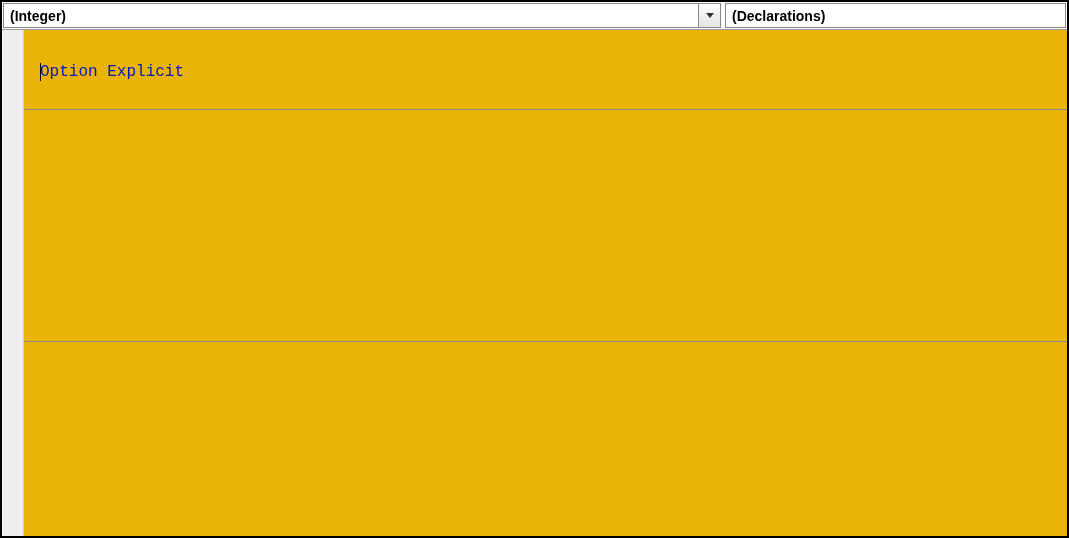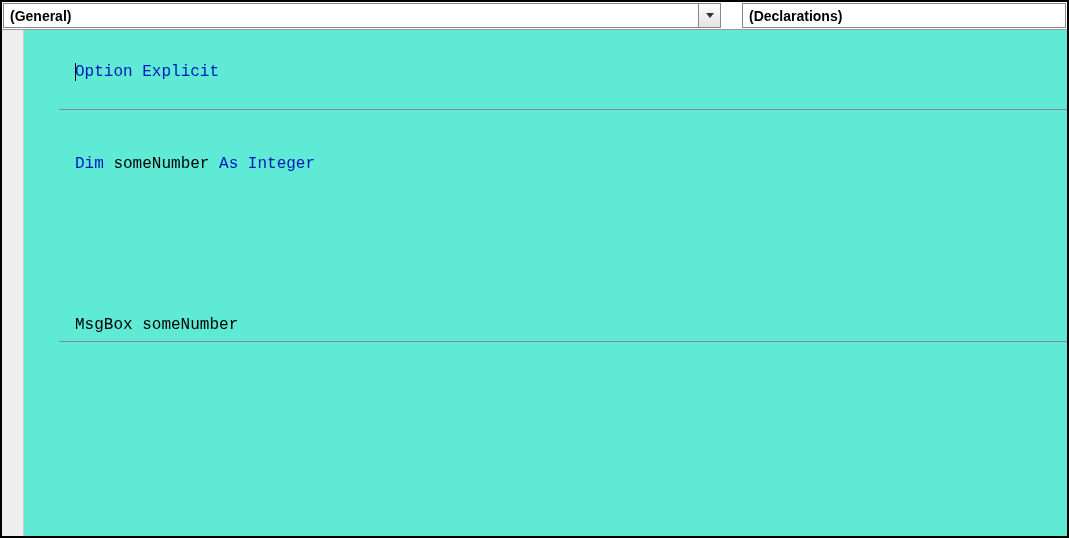--- a/index.html
+++ b/index.html
@@ -29,21 +29,21 @@
       position: relative;
       font-size: 14px;
       font-weight: bold;
     }
     .dropdown-left {
       flex: 0 0 718px;
       margin: 1px 2px 1px 1px;
     }
     .dropdown-right {
       flex: 1;
-      margin: 1px 1px 1px 19px;
+      margin: 1px 1px 1px 2px;
     }
     .dropdown-text {
       padding: 2px 6px;
       flex: 1;
     }
     .dropdown-button {
       width: 22px;
       height: 100%;
       border-left: 1px solid #888;
       background: linear-gradient(#fefefe, #e3e3e3);
@@ -52,22 +52,21 @@
       justify-content: center;
       cursor: pointer;
     }
     .dropdown-button svg {
       width: 8px;
       height: 6px;
     }
     .editor-area {
       display: flex;
       height: calc(100% - 28px);
-      background: #5eead4;
-      gap: 35px;
+      background: #eab308;
     }
     .margin-bar {
       width: 22px;
       background: #eee;
       border-right: 1px solid #ccc;
       flex-shrink: 0;
     }
     .code-pane {
       flex: 1;
       font-family: Consolas, "Courier New", monospace;
@@ -98,42 +97,40 @@
       background: #000;
       vertical-align: text-bottom;
       margin-right: -1px;
     }
   </style>
 </head>
 <body>
 
 <div class="dropdown-bar">
   <div class="dropdown dropdown-left">
-    <span class="dropdown-text">(General)</span>
+    <span class="dropdown-text">(Integer)</span>
     <div class="dropdown-button">
       <svg viewBox="0 0 8 6">
           <polygon points="0,0 8,0 4,5" fill="#333"></polygon>
         </svg>
     </div>
   </div>
   <div class="dropdown dropdown-right">
     <span class="dropdown-text">(Declarations)</span>
   </div>
 </div>
 
 <div class="editor-area">
   <div class="margin-bar"></div>
   <div class="code-pane">
 <div class="code-line"><span class="cursor-caret"></span><span class="kw">Option</span> <span class="kw">Explicit</span></div>
 <div class="code-line"></div>
-<div class="code-line"><span class="kw">Dim</span><span> someNumber </span><span class="kw">As</span> <span class="kw">Integer</span></div>
 <div class="hr-sep" style="top:79px"></div>
 <div class="code-line"></div>
 <div class="code-line"></div>
-<div class="code-line"><span>MsgBox someNumber</span></div>
 <div class="code-line"></div>
 <div class="code-line"></div>
 
 
 <div class="hr-sep" style="top:311px"></div>
 
 
 
 
 

